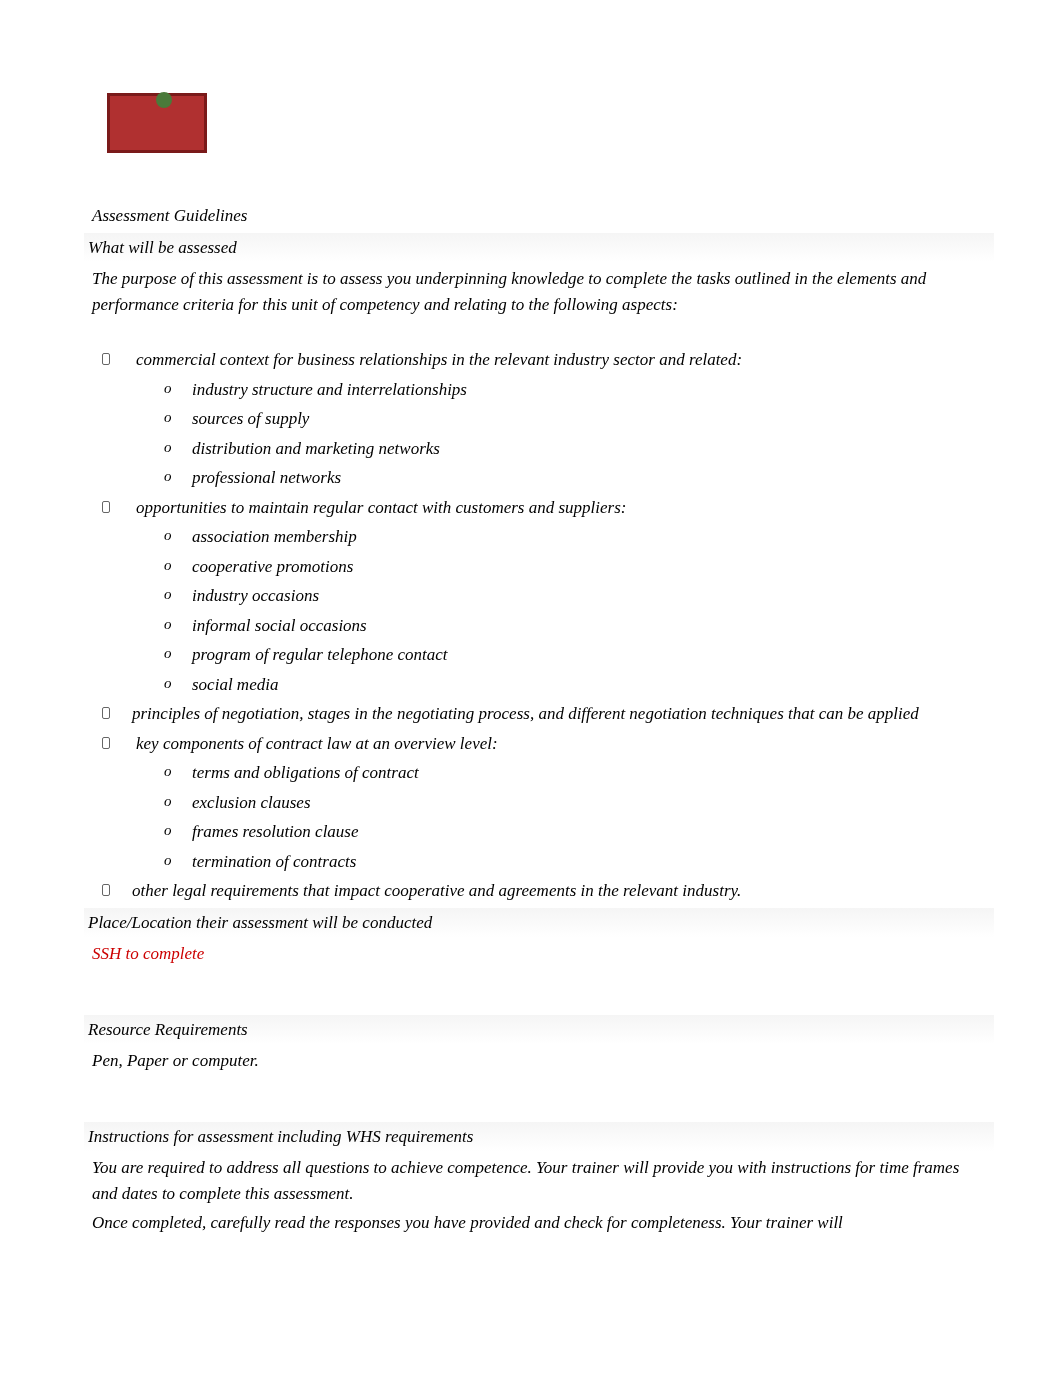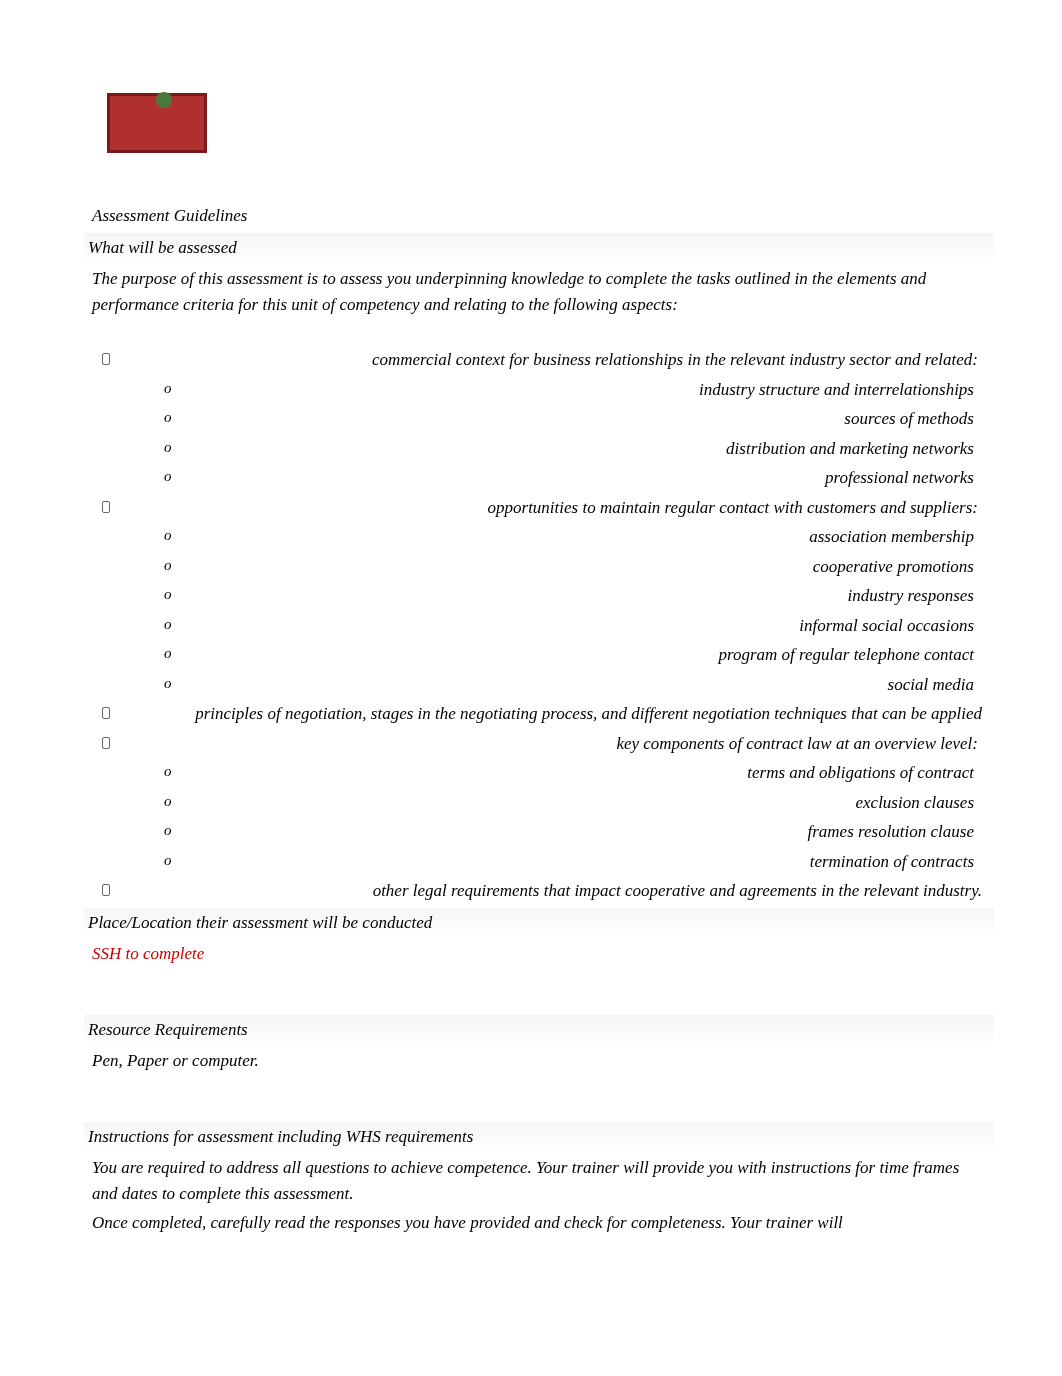--- a/index.html
+++ b/index.html
@@ -51,21 +51,20 @@
       margin-bottom: 30px;
     }
     ul.outer {
       list-style: none;
       padding-left: 0;
     }
     ul.outer > li {
       padding-left: 36px;
       position: relative;
       margin-bottom: 4px;
-      text-align: right;
     }
     ul.outer > li::before {
       content: "";
       position: absolute;
       left: 6px;
       top: 6px;
       width: 6px;
       height: 10px;
       border: 1px solid #666;
       border-radius: 2px;
@@ -107,31 +106,31 @@
 
 <div class="shaded">What will be assessed</div>
 
 <div class="intro-text">The purpose of this assessment is to assess you underpinning knowledge to complete the tasks outlined in the elements and performance criteria for this unit of competency and relating to the following aspects:</div>
 
 <ul class="outer">
   <li>
     <span>commercial context for business relationships in the relevant industry sector and related:</span>
     <ul class="inner">
       <li>industry structure and interrelationships</li>
-      <li>sources of methods</li>
+      <li>sources of supply</li>
       <li>distribution and marketing networks</li>
       <li>professional networks</li>
     </ul>
   </li>
   <li>
     <span>opportunities to maintain regular contact with customers and suppliers:</span>
     <ul class="inner">
       <li>association membership</li>
       <li>cooperative promotions</li>
-      <li>industry responses</li>
+      <li>industry occasions</li>
       <li>informal social occasions</li>
       <li>program of regular telephone contact</li>
       <li>social media</li>
     </ul>
   </li>
   <li>principles of negotiation, stages in the negotiating process, and different negotiation techniques that can be applied</li>
   <li>
     <span>key components of contract law at an overview level:</span>
     <ul class="inner">
       <li>terms and obligations of contract</li>

